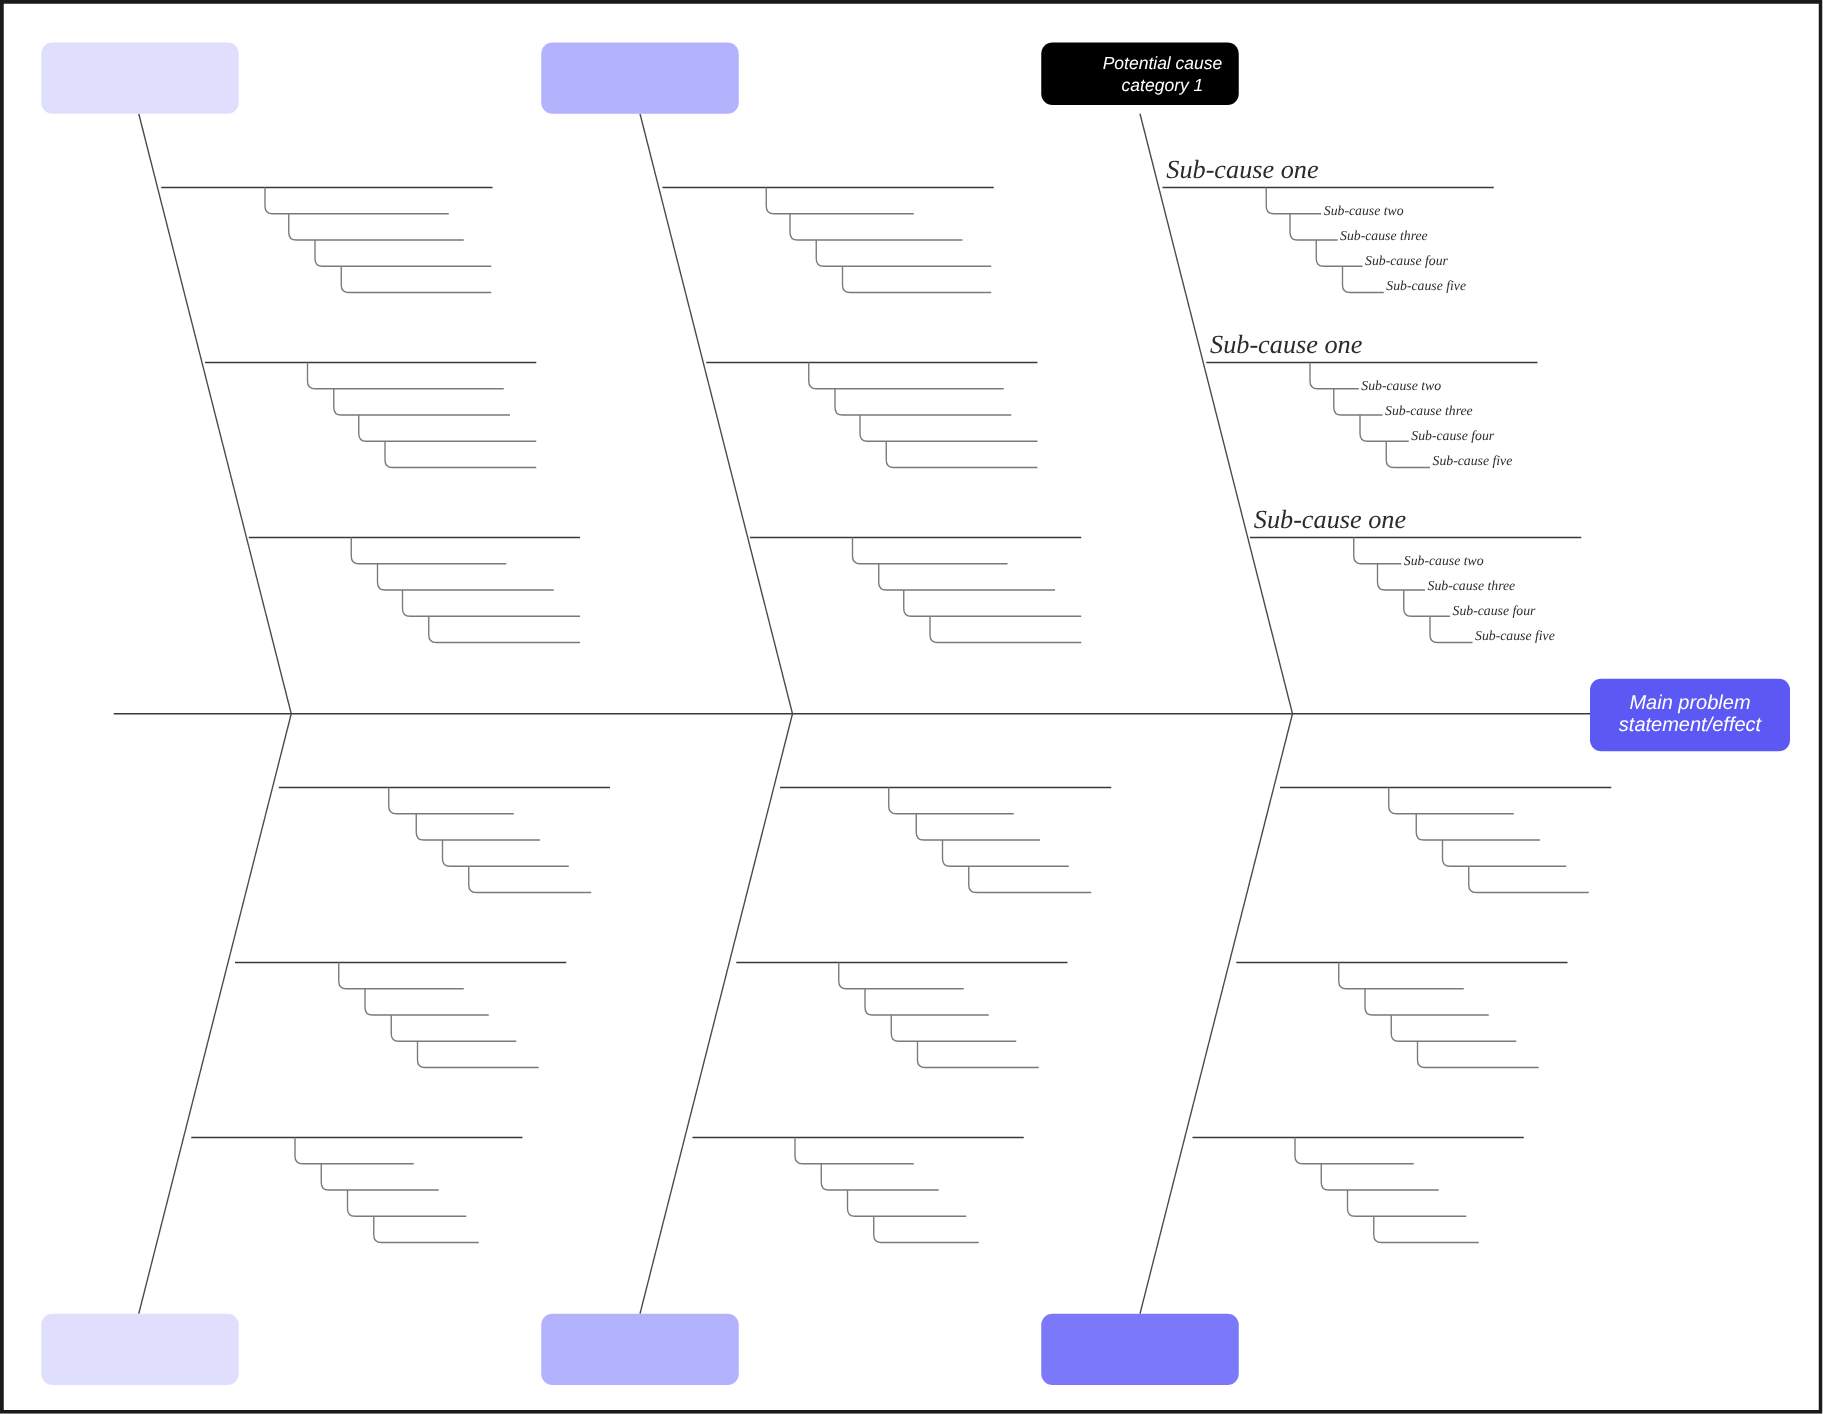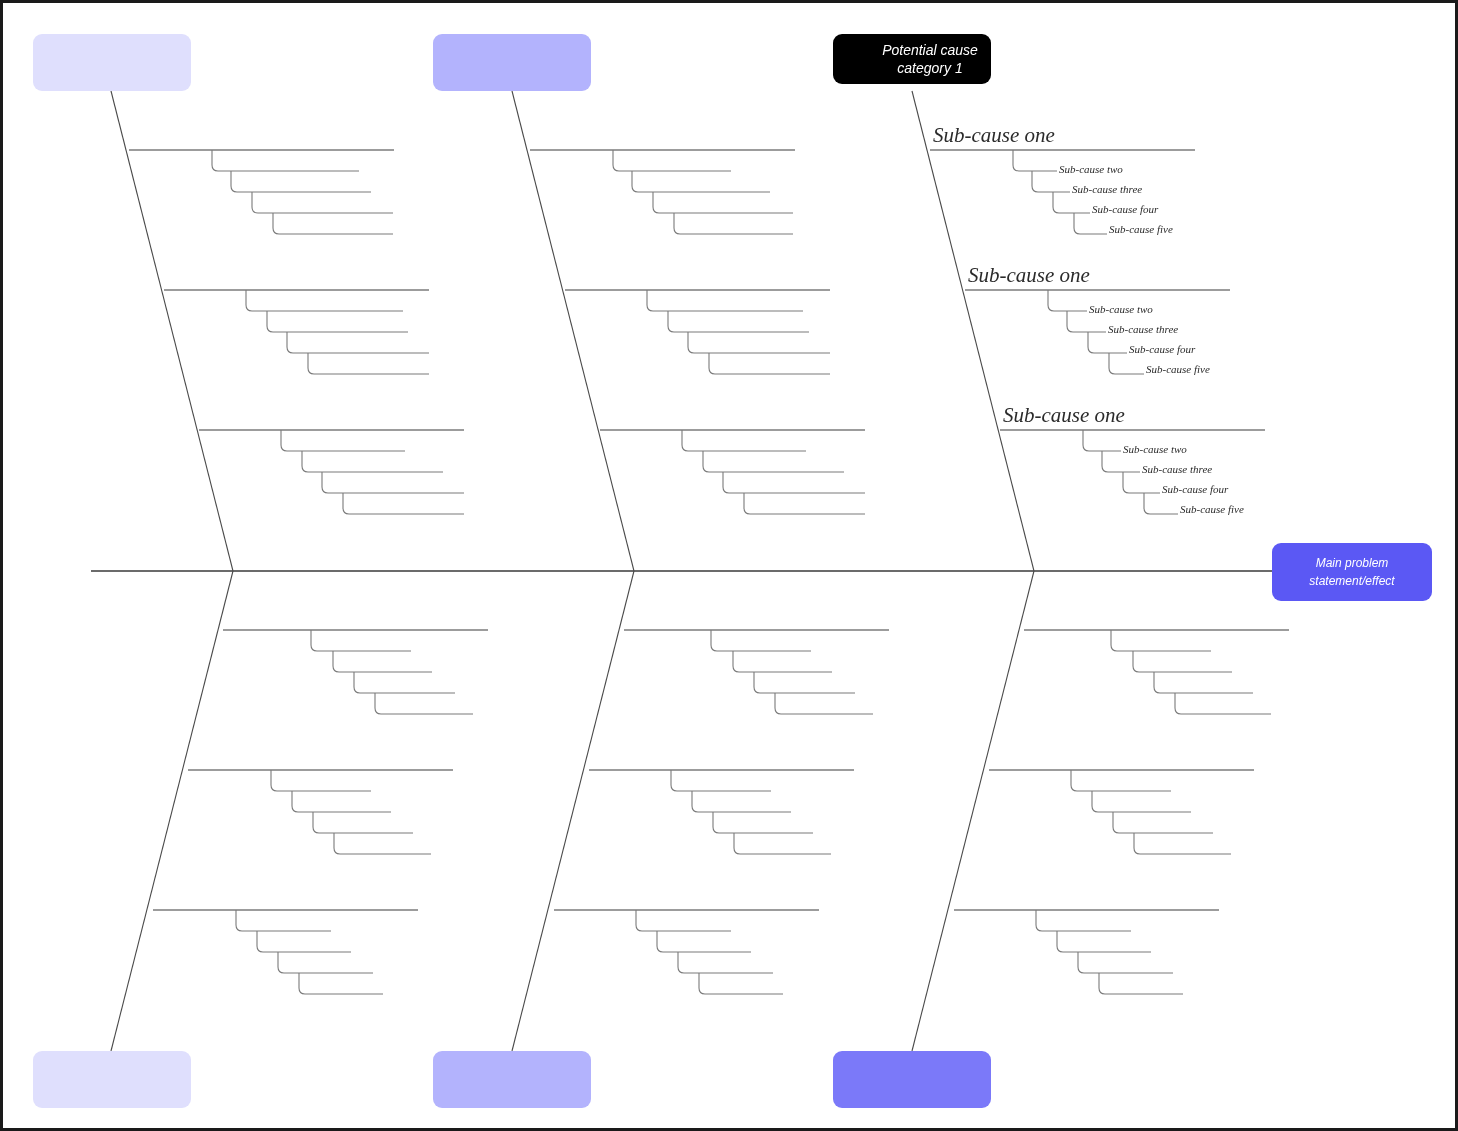--- a/index.html
+++ b/index.html
@@ -72,21 +72,21 @@
     border-radius: 9px;
     box-sizing: border-box;
     display: flex;
     align-items: center;
     justify-content: center;
     text-align: center;
   }
   .effect-box-label {
     font-family: "Liberation Sans", sans-serif;
     font-style: italic;
-    font-size: 12px;
+    font-size: 16px;
     line-height: 18px;
     color: #ffffff;
     white-space: pre-line;
     padding: 0 6px;
   }
   .sub-label {
     position: absolute;
     font-family: "Liberation Serif", serif;
     font-style: italic;
     font-size: 11px;

